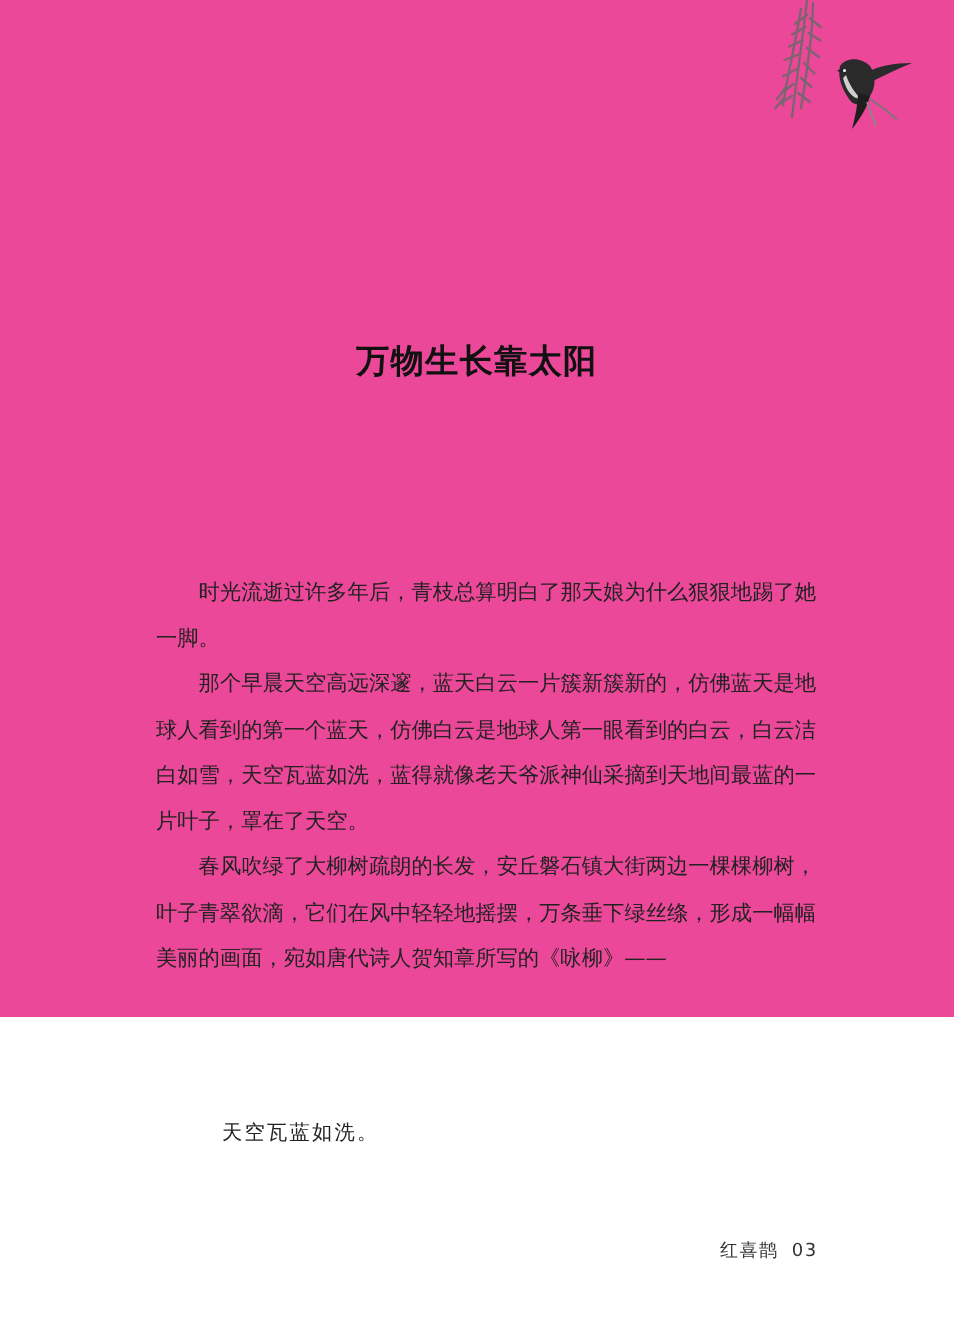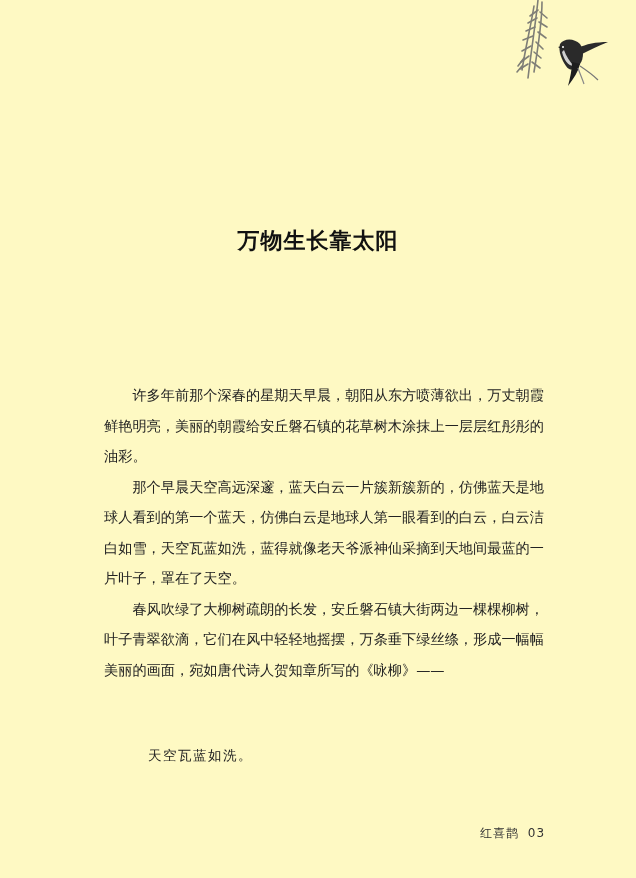--- a/index.html
+++ b/index.html
@@ -1,18 +1,18 @@
 <!DOCTYPE html>
 <html><head>
   <meta charset="utf-8">
   <style>
     html, body { margin: 0; padding: 0; background: #ffffff; }
     body { width: 636px; height: 878px; position: relative; overflow: hidden;
            font-family: "DejaVu Serif", "Liberation Serif", serif; color: #1e1e1e; }
-    .page { position: absolute; left: 0; top: 0; width: 636px; height: 878px; background: #fef9c3; }
+    .page { position: absolute; left: 0; top: 0; width: 636px; height: 678px; background: #ec4899; }
     .deco { position: absolute; left: 498px; top: 0; width: 112px; height: 90px; }
     .title { position: absolute; left: 0; width: 636px; top: 226px; text-align: center;
              font-size: 22px; font-weight: bold; letter-spacing: 1px; color: #111; }
     .body { position: absolute; left: 104px; top: 380px; width: 440px; }
     .para { margin: 0; font-size: 14.2px; line-height: 30.5px; text-indent: 2em;
             text-align: justify; text-align-last: left; color: #222; word-break: break-all; }
     .poem { position: absolute; left: 148px; top: 740px; }
     .poem-line { font-size: 13.5px; line-height: 31px; letter-spacing: 1.5px; color: #222; }
     .footer { position: absolute; left: 480px; top: 825px; font-size: 12px; color: #333; letter-spacing: 1px; text-align: right; }
     .footer .pnum { margin-left: 4px; font-family: "DejaVu Sans", "Liberation Sans", sans-serif; }
@@ -41,21 +41,21 @@
       <path d="M82 66 C88 70, 94 74, 100 80" stroke="#777" stroke-width="1.2" fill="none"></path>
       <path d="M80 68 C82 74, 84 78, 86 84" stroke="#888" stroke-width="1.2" fill="none"></path>
       <path d="M60 47 l4 -1 l-1 3 Z" fill="#222"></path>
       <circle cx="65" cy="47" r="1" fill="#fff"></circle>
     </g>
   </svg>
 
   <div class="title">万物生长靠太阳</div>
 
   <div class="body">
-    <p class="para">许多年前那个深春的星期天早晨，朝阳从东方喷薄欲出，万丈朝霞鲜艳明亮，美丽的朝霞给安丘磐石镇的花草树木涂抹上一层层红彤彤的油彩。</p>
+    <p class="para">时光流逝过许多年后，青枝总算明白了那天娘为什么狠狠地踢了她一脚。</p>
     <p class="para">那个早晨天空高远深邃，蓝天白云一片簇新簇新的，仿佛蓝天是地球人看到的第一个蓝天，仿佛白云是地球人第一眼看到的白云，白云洁白如雪，天空瓦蓝如洗，蓝得就像老天爷派神仙采摘到天地间最蓝的一片叶子，罩在了天空。</p>
     <p class="para">春风吹绿了大柳树疏朗的长发，安丘磐石镇大街两边一棵棵柳树，叶子青翠欲滴，它们在风中轻轻地摇摆，万条垂下绿丝绦，形成一幅幅美丽的画面，宛如唐代诗人贺知章所写的《咏柳》——</p>
   </div>
 
   <div class="poem">
     <div class="poem-line">天空瓦蓝如洗。</div>
   </div>
 
   <div class="footer">
     <span>红喜鹊</span>

